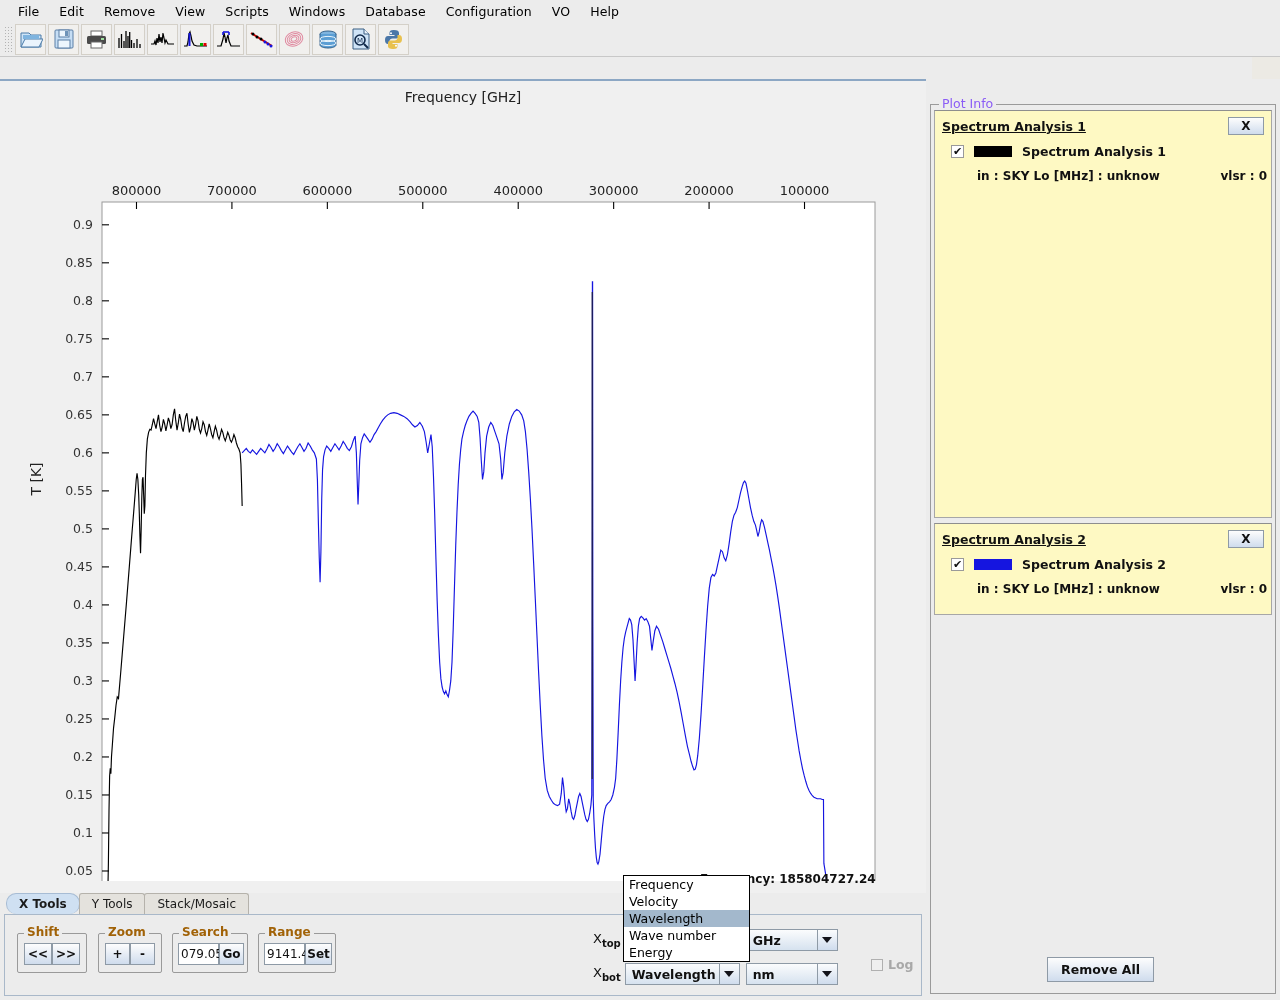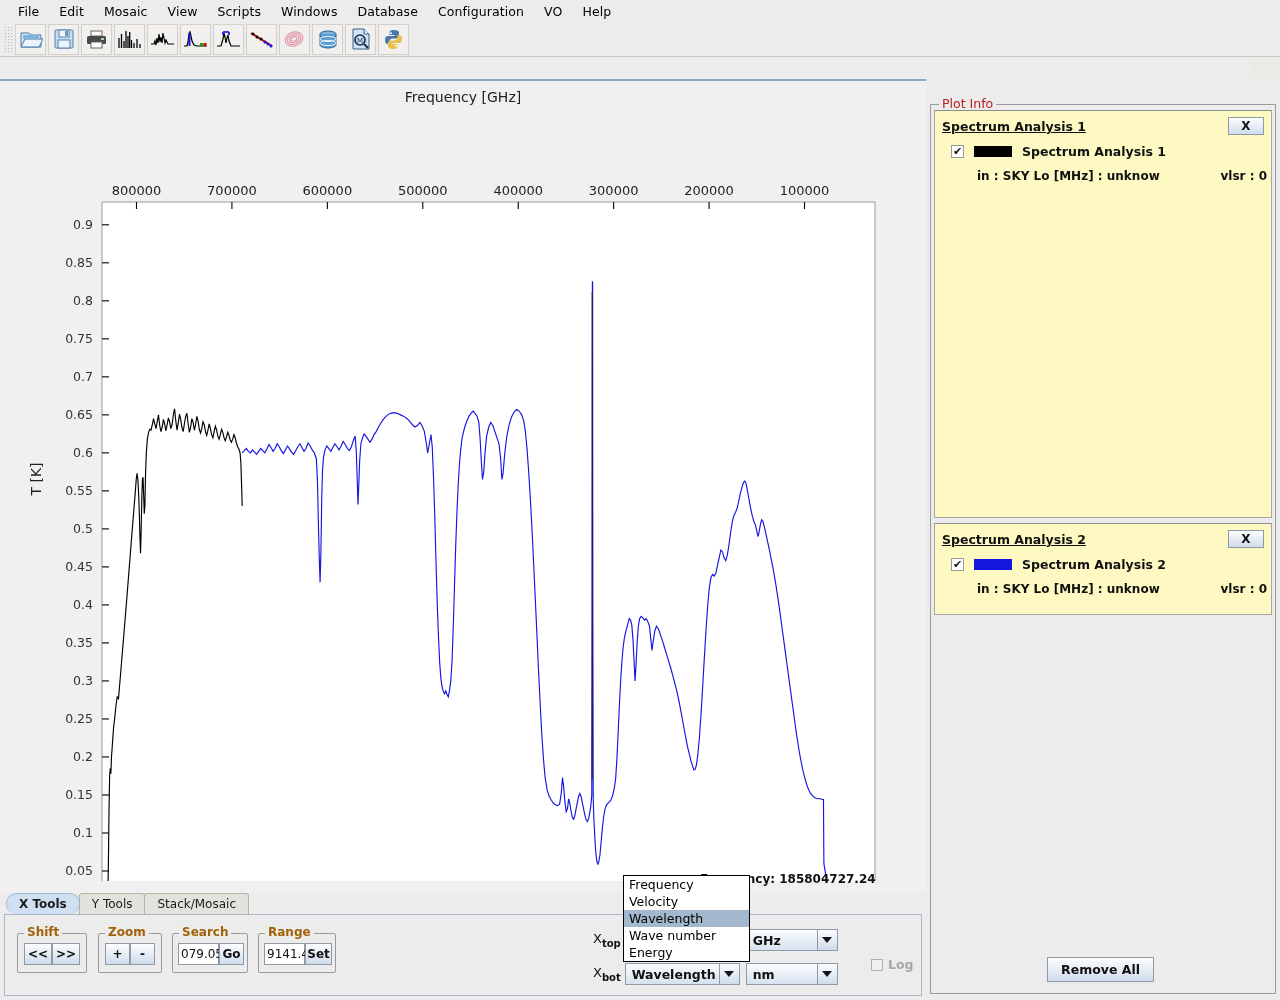--- a/index.html
+++ b/index.html
@@ -161,21 +161,21 @@
     color: #111; margin-right: -1px; border-radius: 4px 4px 0 0;
     font-weight: bold;
   }
   .rtab.sel { background: #cfe0f2; border-color: #8ea9c6; }
   #plotinfo-group {
     position: absolute; left: 4px; top: 25px; width: 346px; height: 890px;
     border: 1px solid #9a9a9a;
   }
   #plotinfo-label {
     position: absolute; left: 8px; top: -9px; background: #ececec;
-    padding: 0 3px; font-size: 12.5px; color: #b91c1c;
+    padding: 0 3px; font-size: 12.5px; color: #8b5cf6;
   }
   .inner-box {
     position: absolute; left: 3px; background: #fef9c3;
     border: 1px solid #a7a7a7; border-top-color: #8e8e8e;
   }
   .sp-title {
     position: absolute; left: 7px; top: 8px; font-size: 12.5px;
     font-weight: bold; color: #111; text-decoration: underline;
   }
   .xbtn {
@@ -205,21 +205,21 @@
   }
 </style>
 </head>
 <body>
 
 <div id="app">
 
   <div id="menubar">
       <div class="menu-item">File</div>
       <div class="menu-item">Edit</div>
-      <div class="menu-item">Mosaic</div>
+      <div class="menu-item">Remove</div>
       <div class="menu-item">View</div>
       <div class="menu-item">Scripts</div>
       <div class="menu-item">Windows</div>
       <div class="menu-item">Database</div>
       <div class="menu-item">Configuration</div>
       <div class="menu-item">VO</div>
       <div class="menu-item">Help</div>
     </div>
 
   <div id="toolbar">

